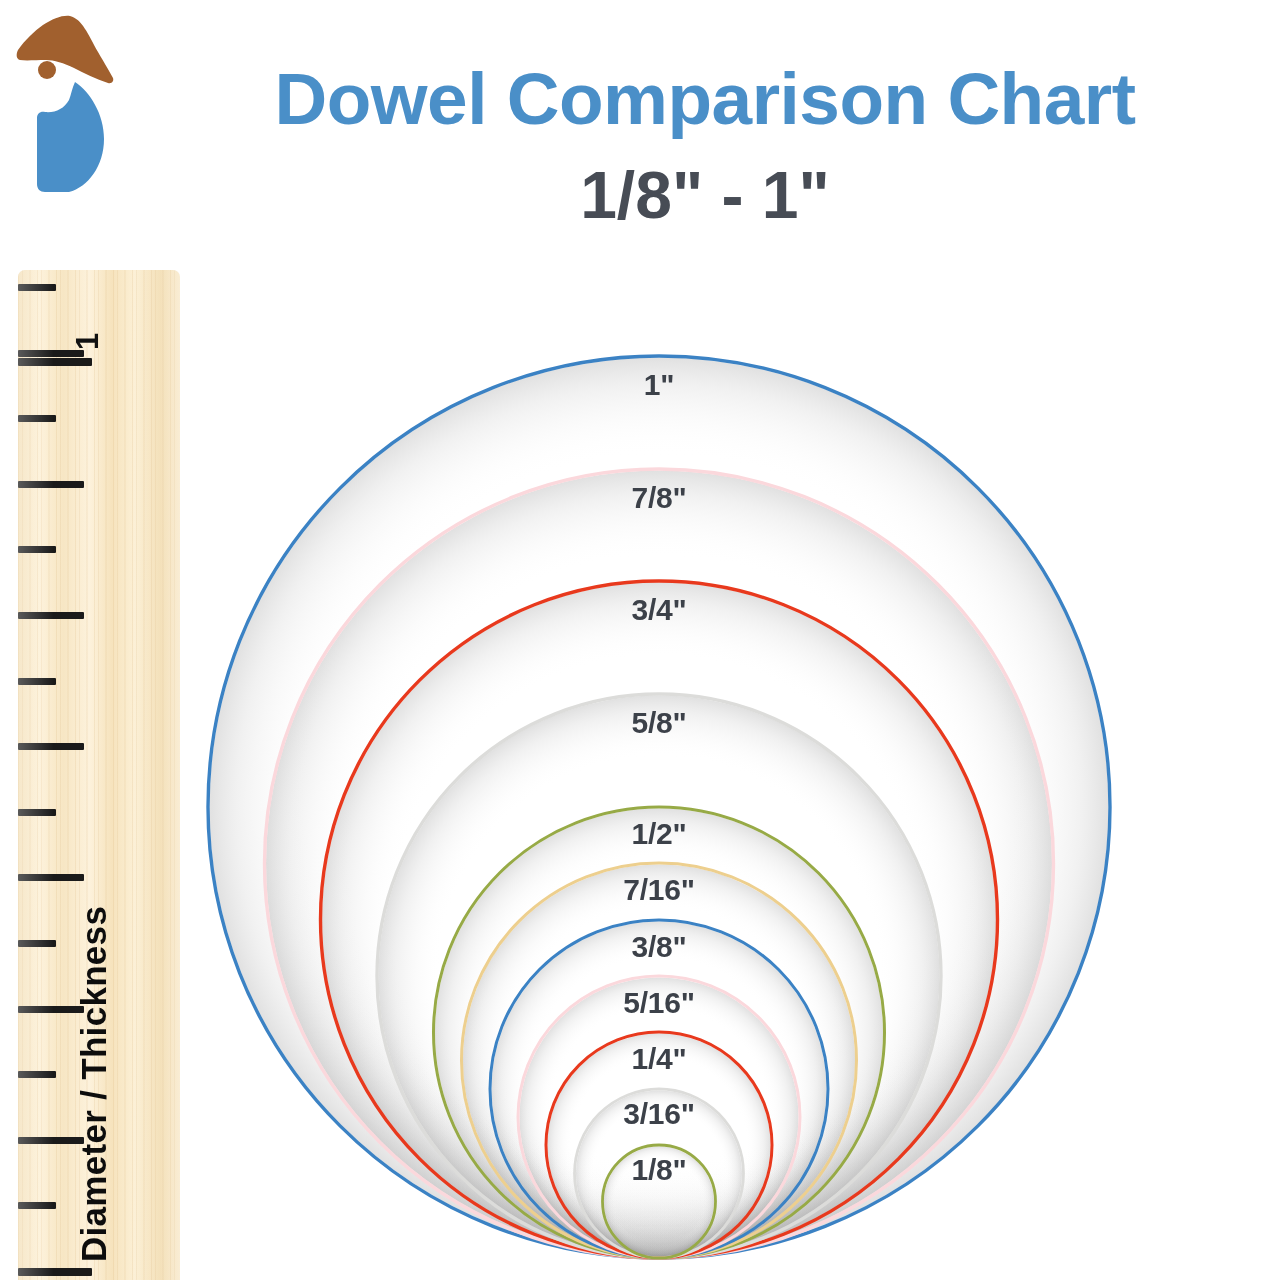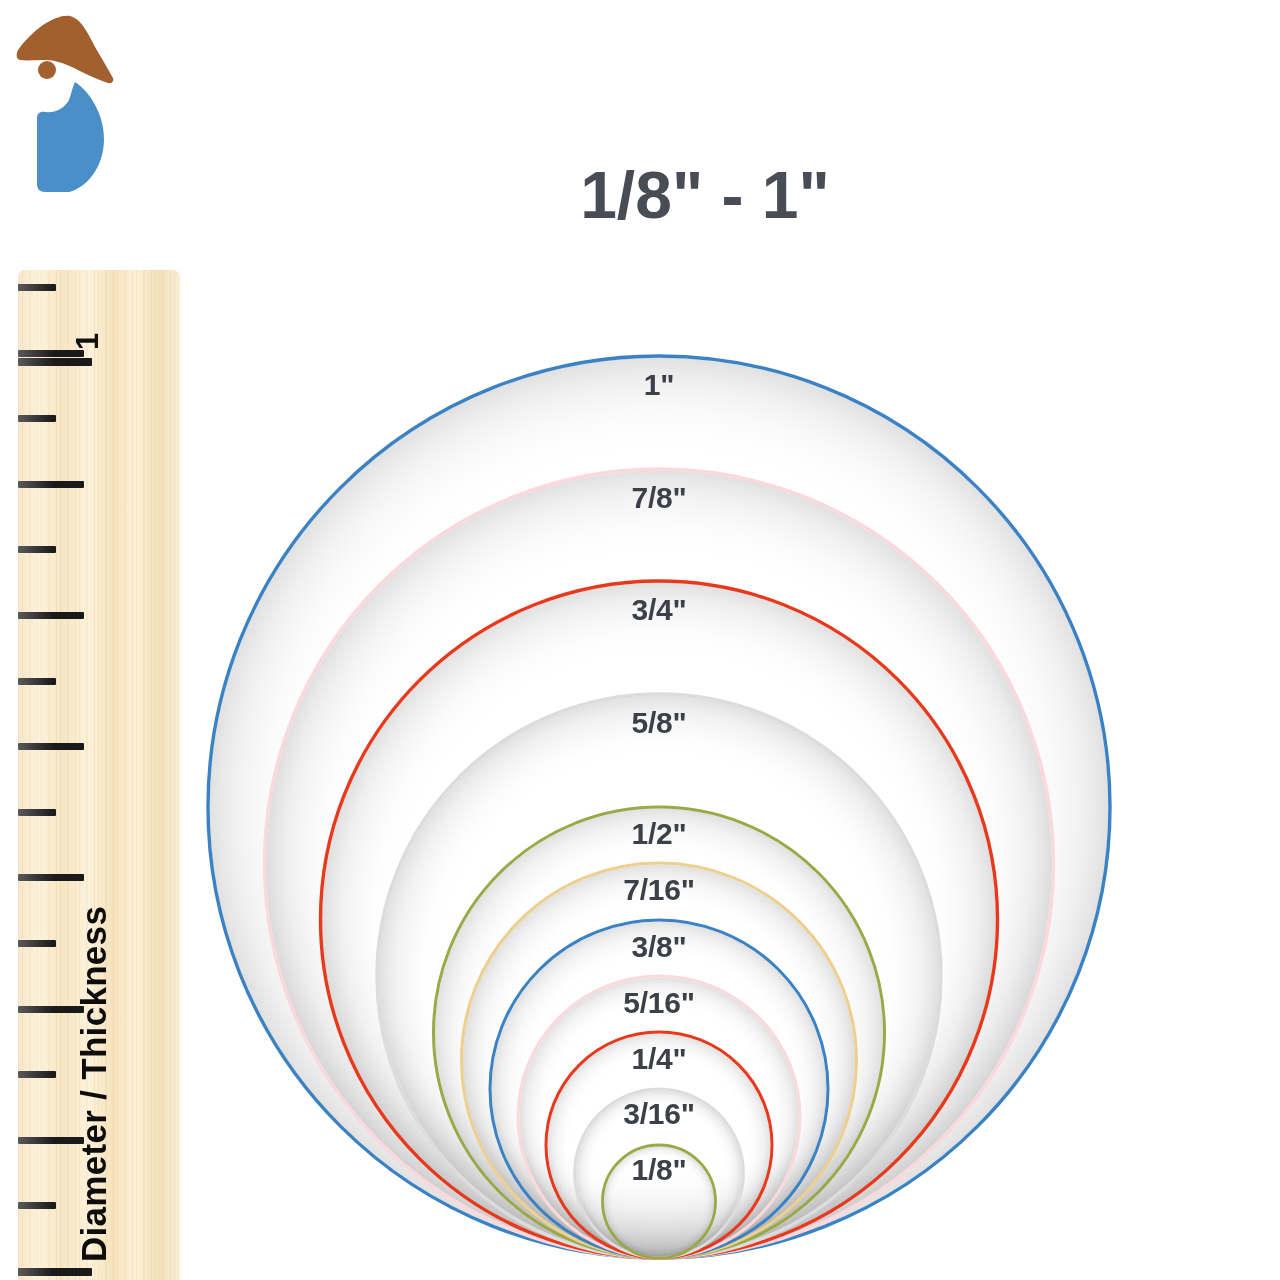--- a/index.html
+++ b/index.html
@@ -137,20 +137,21 @@
                C102 73 100 76 96 75 C84 71 72 65 62 60
                C52 55 42 52 34 52 C24 52 14 53 8 52 C4 51 4 46 6 42 Z" fill="#a1602e"></path>
       <ellipse cx="35" cy="62" rx="9" ry="9" fill="#a1602e"></ellipse>
       <path d="M63 74 C78 84 92 106 92 131 C92 158 76 179 57 184
                L33 184 C28 184 25 181 25 176 L25 110
                C25 106 28 103 33 104 C43 105 52 101 57 92
                C59 87 60 80 63 74 Z" fill="#4a8fc8"></path>
     </svg>
   </div>
 
+  <div id="title">Dowel Comparison Chart</div>
   <div id="subtitle">1/8" - 1"</div>
 
   <div id="ruler">
     <div id="ruler-ticks">
         <div class="tick major" style="top: 998px;"></div>
         <div class="tick short" style="top: 932.4px;"></div>
         <div class="tick long" style="top: 866.8px;"></div>
         <div class="tick short" style="top: 801.2px;"></div>
         <div class="tick long" style="top: 735.6px;"></div>
         <div class="tick short" style="top: 670px;"></div>

